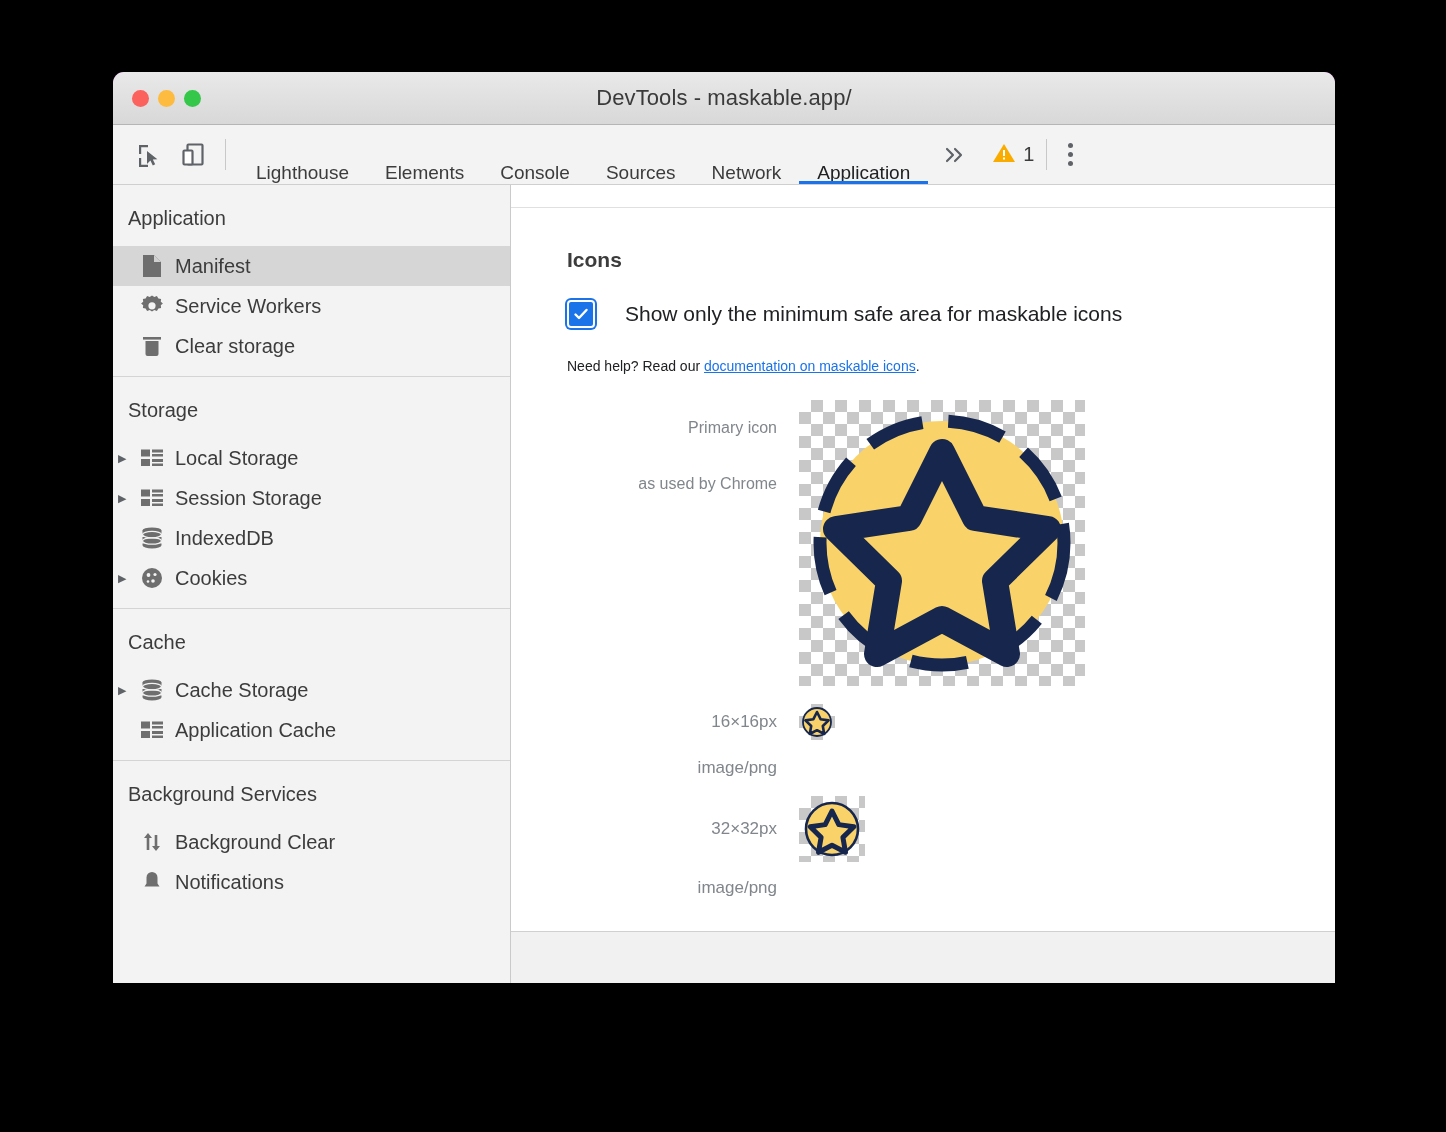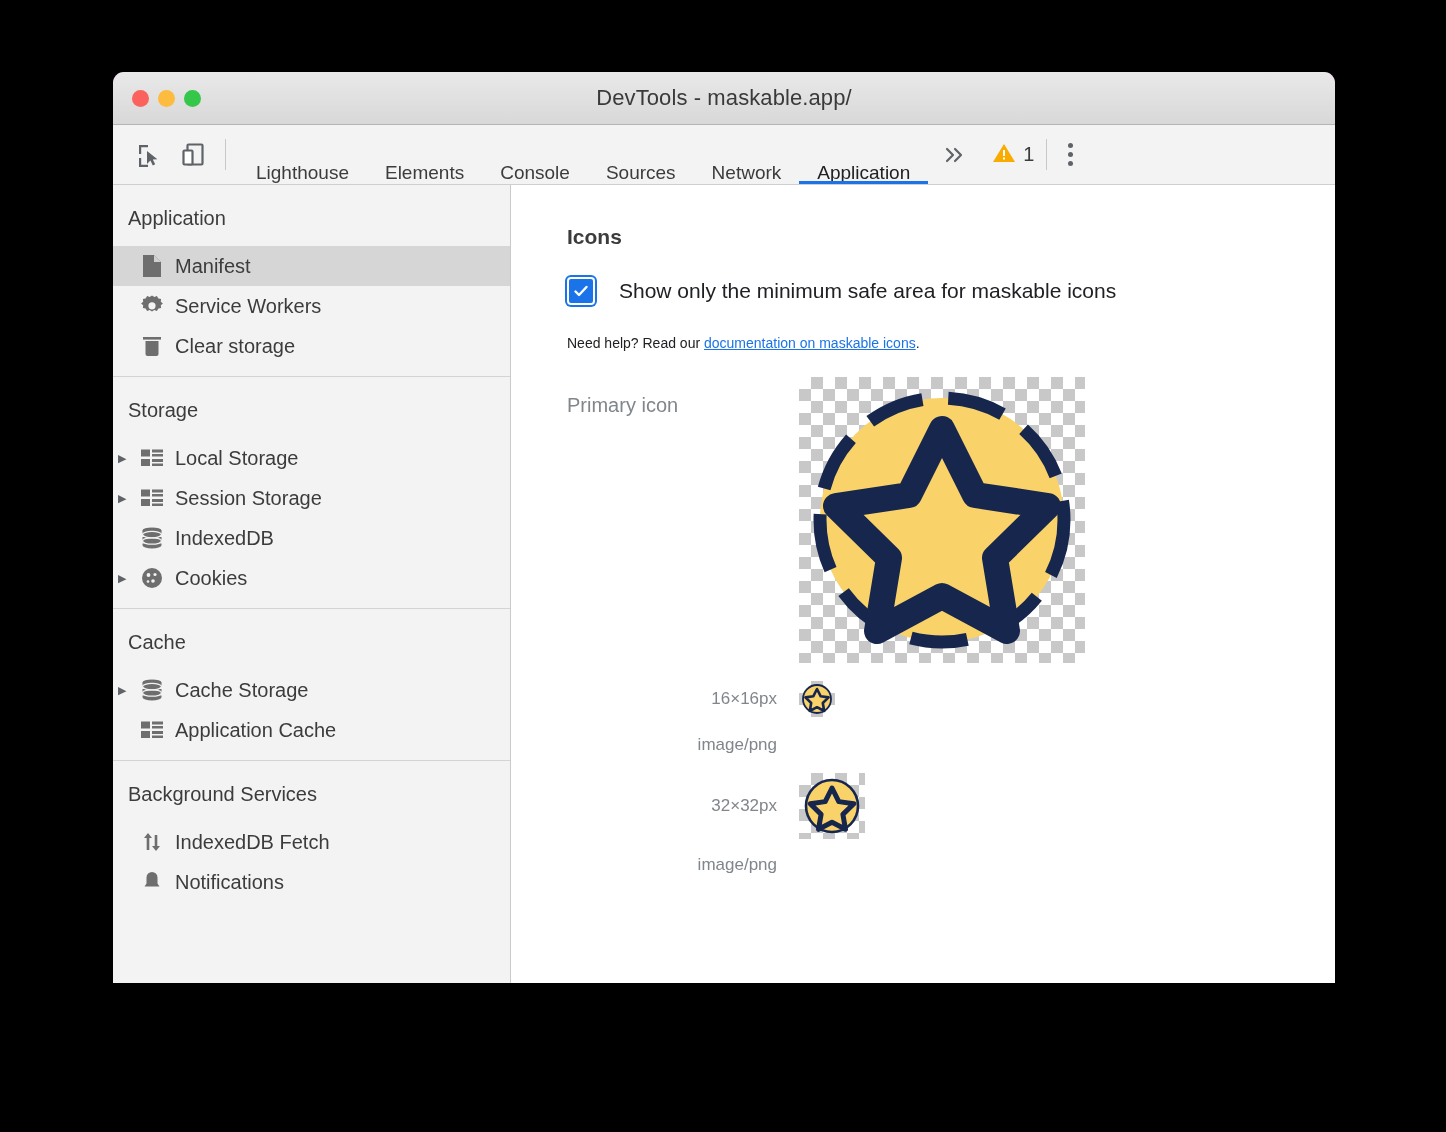--- a/index.html
+++ b/index.html
@@ -203,42 +203,42 @@
   }
   .nav-item .lbl { white-space: nowrap; }
 
   
   .main {
     flex: 1;
     background: #ffffff;
     position: relative;
     overflow: hidden;
     display: flex;
-    flex-direction: row;
+    flex-direction: column;
   }
   .main-top-rule {
     height: 1px;
     background: #e0e0e0;
     margin-top: 22px;
   }
   .content {
     flex: 1;
     padding: 40px 0 0 56px;
     box-sizing: border-box;
   }
   .h-icons {
     font-size: 21px;
     font-weight: bold;
     color: #3c3c3c;
     margin-bottom: 28px;
   }
   .cb-row {
     display: flex;
     align-items: center;
-    gap: 24px;
+    gap: 30px;
     margin-bottom: 30px;
   }
   .checkbox {
     width: 28px; height: 28px;
     border-radius: 4px;
     background: #1a73e8;
     box-shadow: inset 0 0 0 2px #ffffff, 0 0 0 2px #1a73e8;
     display: flex;
     align-items: center;
     justify-content: center;
@@ -254,24 +254,25 @@
   }
 
   
   .icon-row {
     display: flex;
     align-items: flex-start;
     margin-bottom: 6px;
   }
   .icon-labels {
     width: 232px;
+    text-align: right;
     padding-right: 22px;
     box-sizing: border-box;
     color: #80868b;
-    font-size: 20px;
+    font-size: 16px;
   }
   .icon-labels div { line-height: 56px; }
 
   .checker {
     background-image:
       linear-gradient(45deg, #c8c8c8 25%, transparent 25%, transparent 75%, #c8c8c8 75%),
       linear-gradient(45deg, #c8c8c8 25%, transparent 25%, transparent 75%, #c8c8c8 75%);
     background-size: 24px 24px;
     background-position: 0 0, 12px 12px;
     background-color: #ffffff;
@@ -516,21 +517,21 @@
         <div class="sec-divider"></div>
         <div class="sec-title">Background Services</div>
 
         <div class="nav-item">
           <span class="ico">
             <svg width="22" height="24" viewBox="0 0 22 24">
               <path d="M7 3 L11 8 H8.3 V20 H5.7 V8 H3 Z" fill="#6e6e6e"></path>
               <path d="M15 21 L19 16 H16.3 V5 H13.7 V16 H11 Z" fill="#6e6e6e"></path>
             </svg>
           </span>
-          <span class="lbl">IndexedDB Fetch</span>
+          <span class="lbl">Background Clear</span>
         </div>
 
 
         <div class="nav-item">
           <span class="ico">
             <svg width="22" height="24" viewBox="0 0 22 24">
               <path d="M11 2 a5.5 5.5 0 0 1 5.5 5.5 v6 l2 3 h-15 l2-3 v-6 A5.5 5.5 0 0 1 11 2 Z" fill="#6e6e6e"></path>
             </svg>
           </span>
           <span class="lbl">Notifications</span>
@@ -554,20 +555,21 @@
             <span class="cb-label">Show only the minimum safe area for maskable icons</span>
           </div>
 
           <div class="help-row">
             <span>Need help? Read our </span><a>documentation on maskable icons</a><span>.</span>
           </div>
 
           <div class="icon-row">
             <div class="icon-labels">
               <div>Primary icon</div>
+              <div>as used by Chrome</div>
             </div>
             <div class="primary-icon-box checker">
               <svg width="286" height="286" viewBox="0 0 286 286">
                 <circle cx="143" cy="143" r="122" fill="#f9d36a"></circle>
                 <circle cx="143" cy="143" r="122" fill="none" stroke="#16264d" stroke-width="13" stroke-dasharray="57 26" stroke-linecap="butt"></circle>
                 <path d="M143 52 L176 118 L249 129 L196 181 L208 254 L143 219 L78 254 L90 181 L37 129 L110 118 Z" fill="none" stroke="#16264d" stroke-width="26" stroke-linejoin="round"></path>
               </svg>
             </div>
           </div>
 

